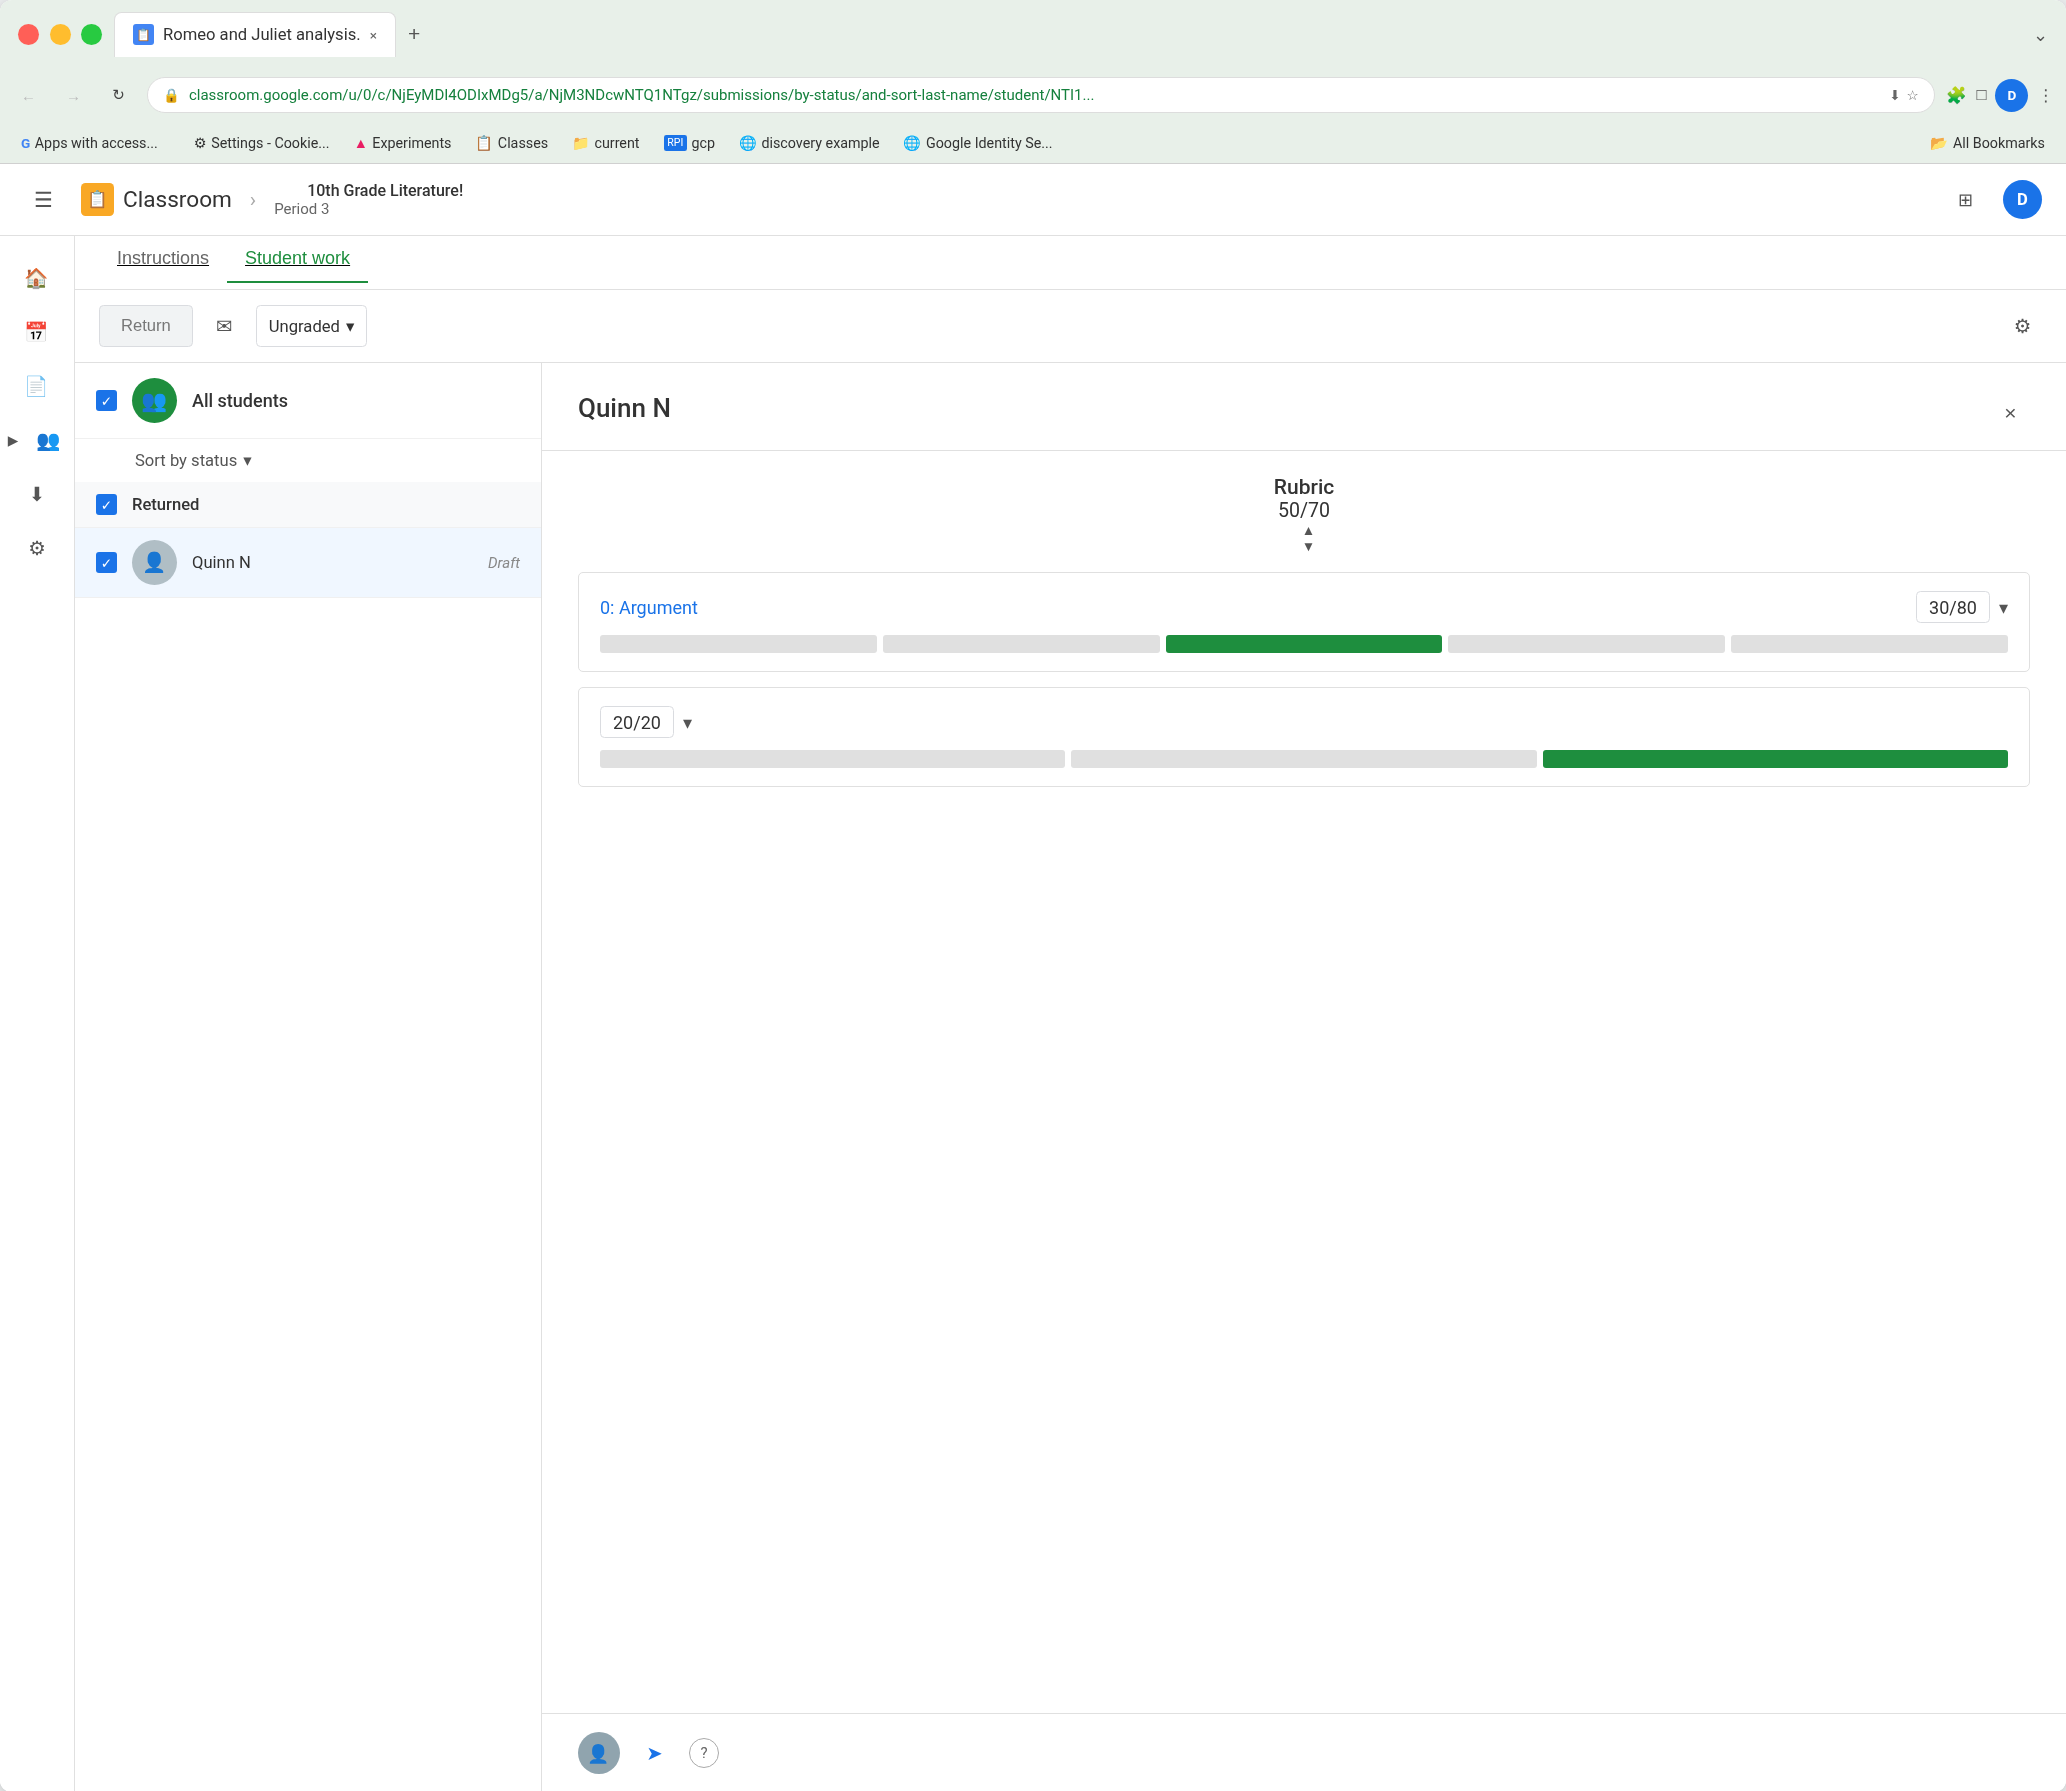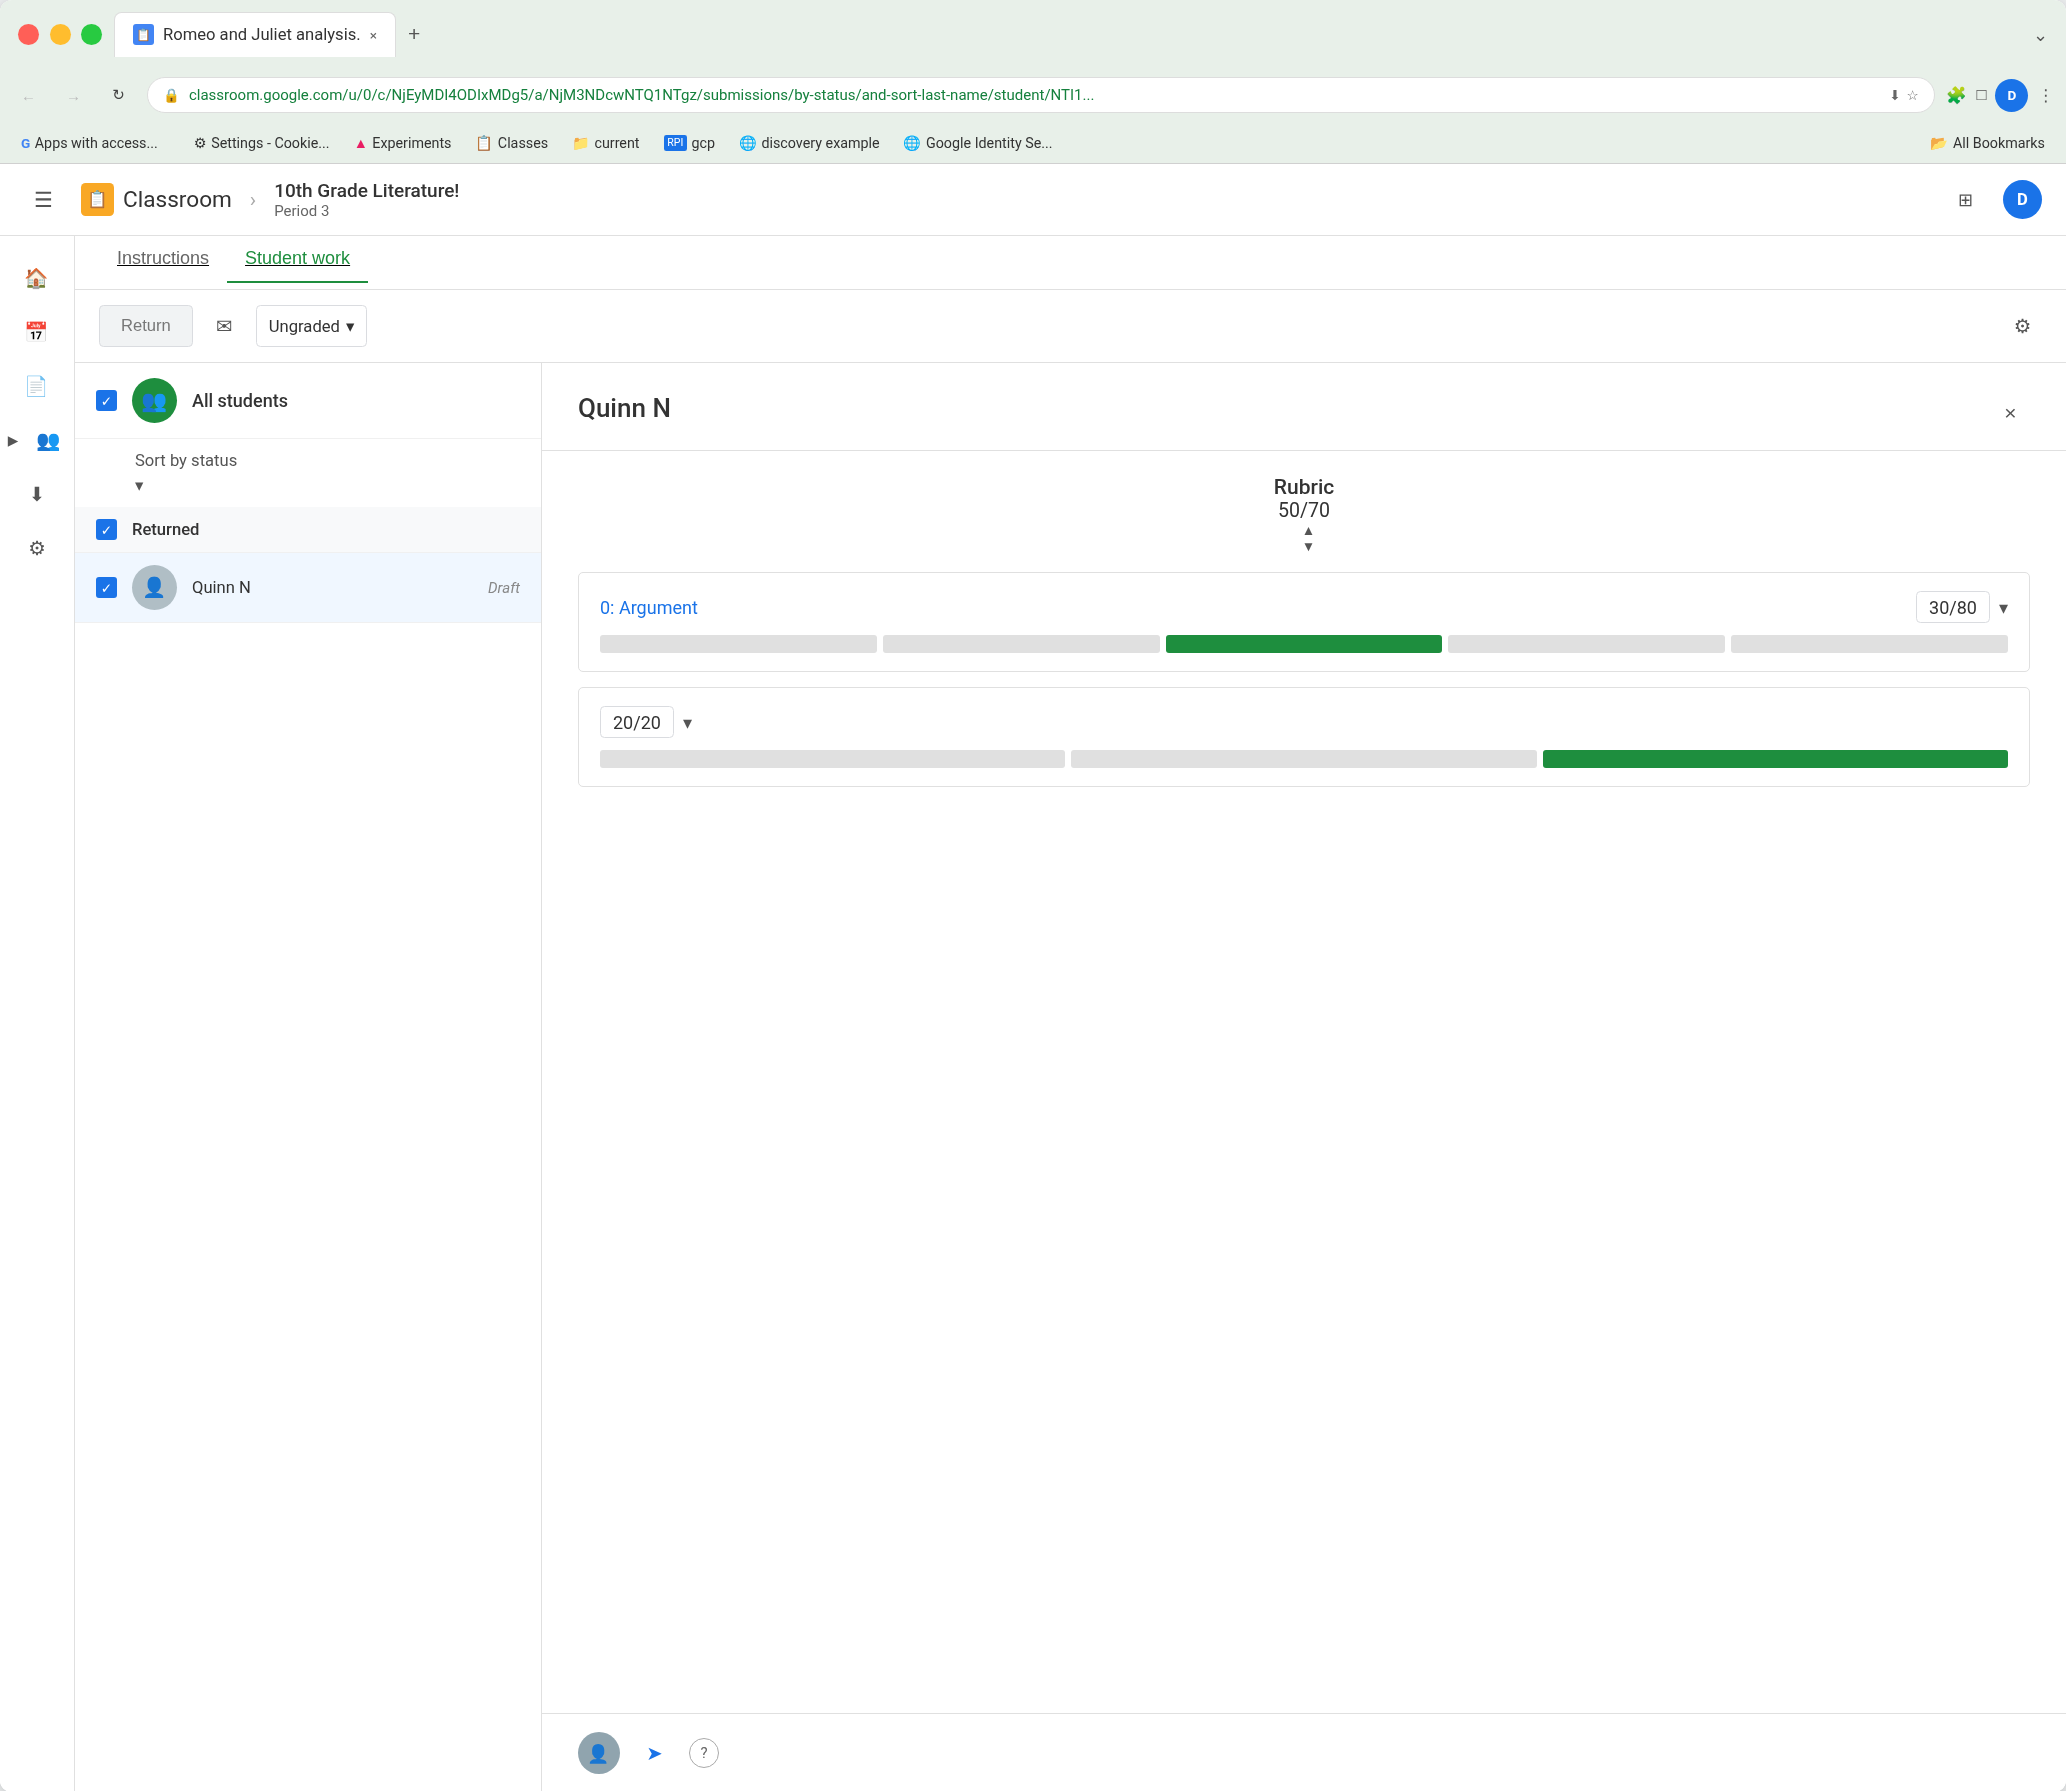--- a/index.html
+++ b/index.html
@@ -224,23 +224,24 @@
     }
     .breadcrumb-sep {
       color: #aaa;
       font-size: 21px;
     }
     .course-info {
       display: flex;
       flex-direction: column;
     }
     .course-title {
-      font-size: 19px;
+      font-size: 16px;
       color: #333;
       font-weight: 500;
+      margin-left: 33px;
     }
     .course-period {
       font-size: 15px;
       color: #666;
     }
     .header-spacer { flex: 1; }
     .grid-btn, .profile-btn {
       width: 39px;
       height: 39px;
       border-radius: 50%;
@@ -443,24 +444,23 @@
       font-size: 21px;
     }
     .all-students-label {
       font-size: 18px;
       color: #333;
       font-weight: 500;
     }
 
     .sort-row {
       display: flex;
-      align-items: flex-start;
+      align-items: flex-end;
       padding: 12px 60px;
       gap: 6px;
-      flex-direction: column;
     }
     .sort-label {
       font-size: 16.6px;
       color: #555;
     }
     .sort-dropdown {
       font-size: 16.6px;
       color: #555;
       cursor: pointer;
     }

